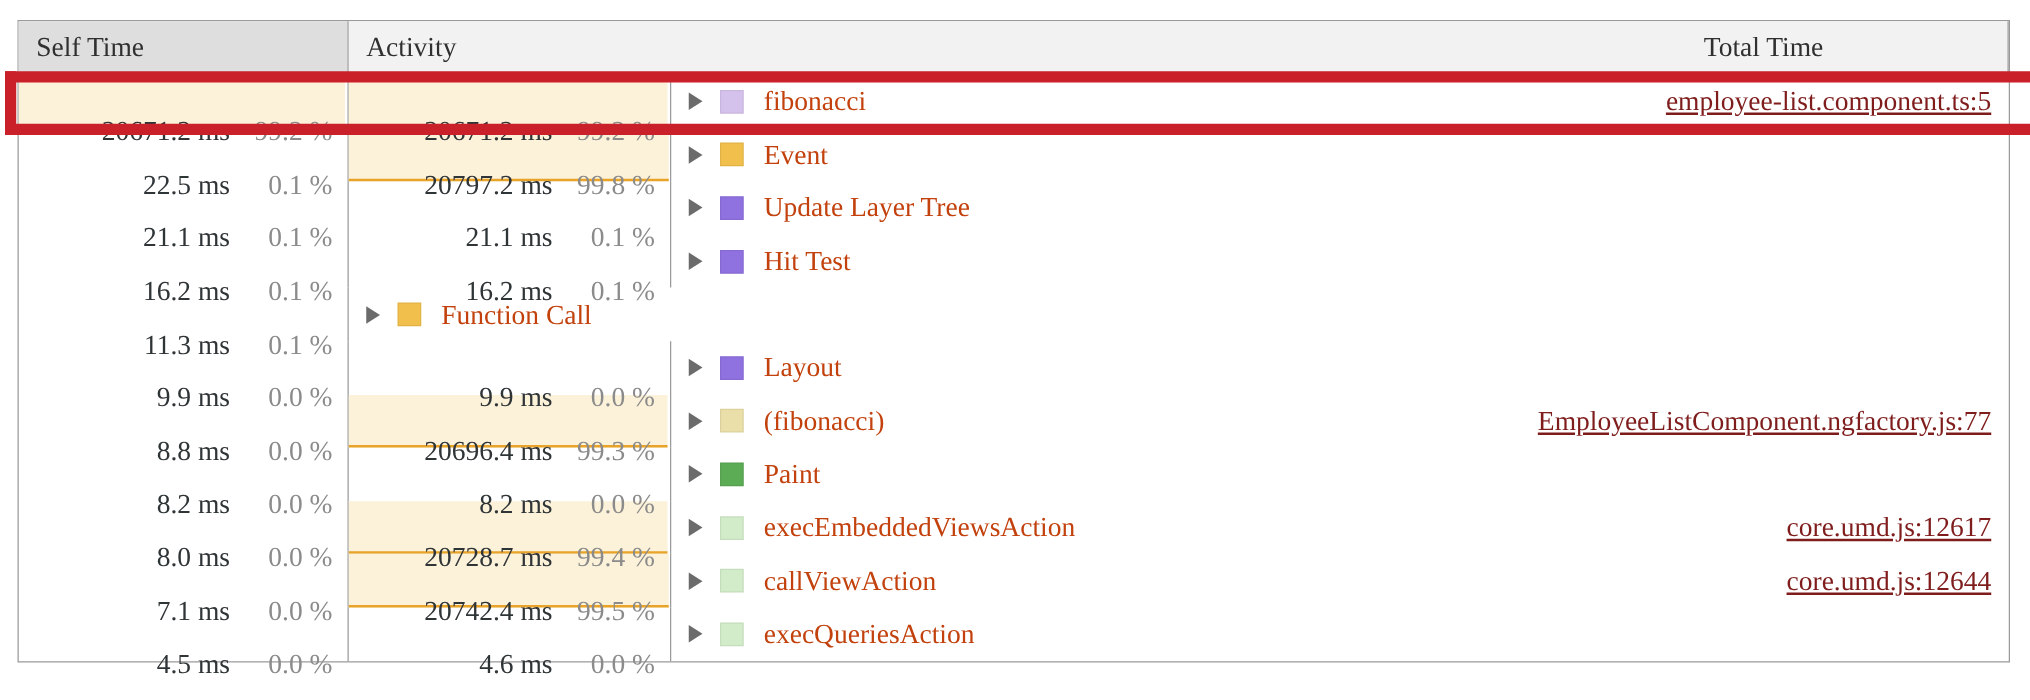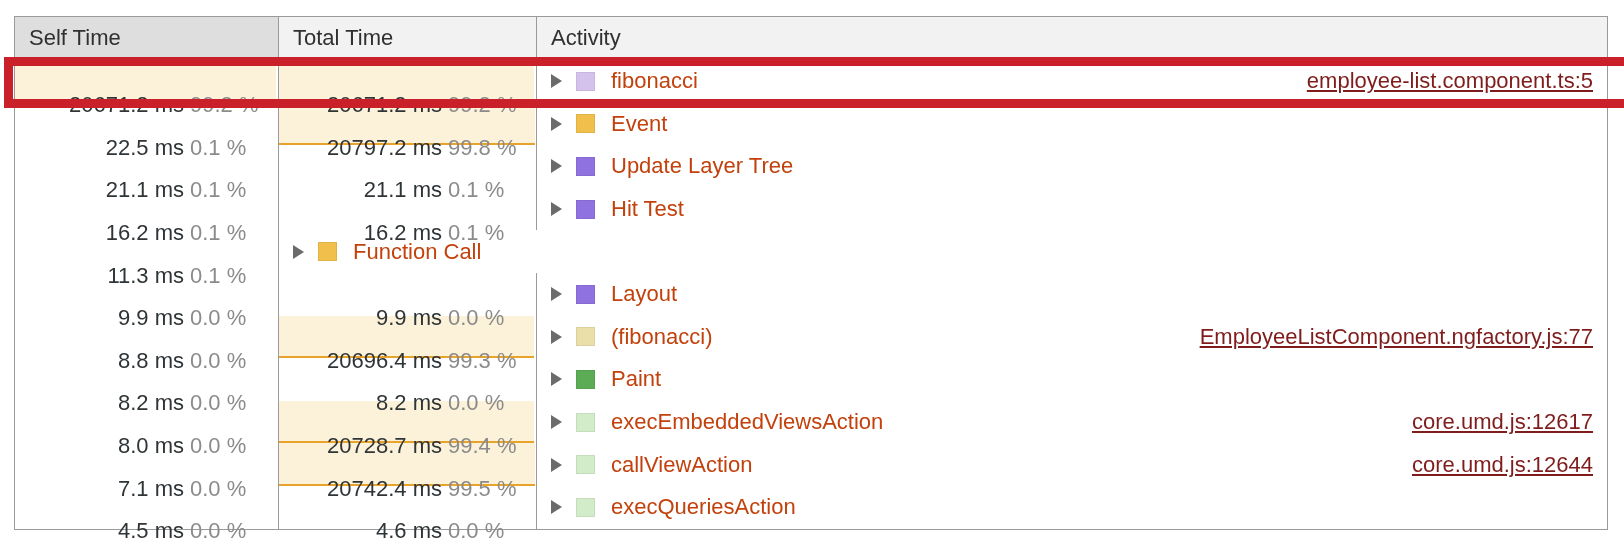--- a/index.html
+++ b/index.html
@@ -8,20 +8,21 @@
     background: #ffffff;
     font-family: "Liberation Sans", sans-serif;
     overflow: hidden;
   }
 
   #stage {
     position: relative;
     width: 1624px;
     height: 500px;
     background: #ffffff;
+    font-family: Liberation Serif, serif;
   }
 
   
   .grid {
     position: absolute;
     left: 14px;
     top: 16px;
     width: 1594px;
     height: 514px;
     box-sizing: border-box;
@@ -91,20 +92,21 @@
   }
   .ms {
     font-size: 22px;
     color: #2f3437;
     text-align: right;
   }
   .pct {
     font-size: 22px;
     color: #8b8b8b;
     width: 76px;
+    text-align: right;
     margin-left: 6px;
     margin-top: 48px;
   }
 
   
   .act-inner {
     display: flex;
     align-items: center;
     width: 100%;
     padding-left: 14px;
@@ -159,26 +161,26 @@
 <body>
 
 <div id="stage">
 
   <div class="grid">
 
     <div class="thead">
       <div class="th c-self sorted">
         <span>Self Time</span>
       </div>
+      <div class="th c-act">
+        <span>Activity</span>
+      </div>
       <div class="th c-total">
         <span>Total Time</span>
       </div>
-      <div class="th c-act">
-        <span>Activity</span>
-      </div>
     </div>
 
     <div class="tbody" id="tbody">
         <div class="row">
           <div class="cell c-self">
             <div class="bar" style="width: 99.2%;"></div>
             <div class="nums">
               <span class="ms">20671.2 ms</span>
               <span class="pct">99.2 %</span>
             </div>

